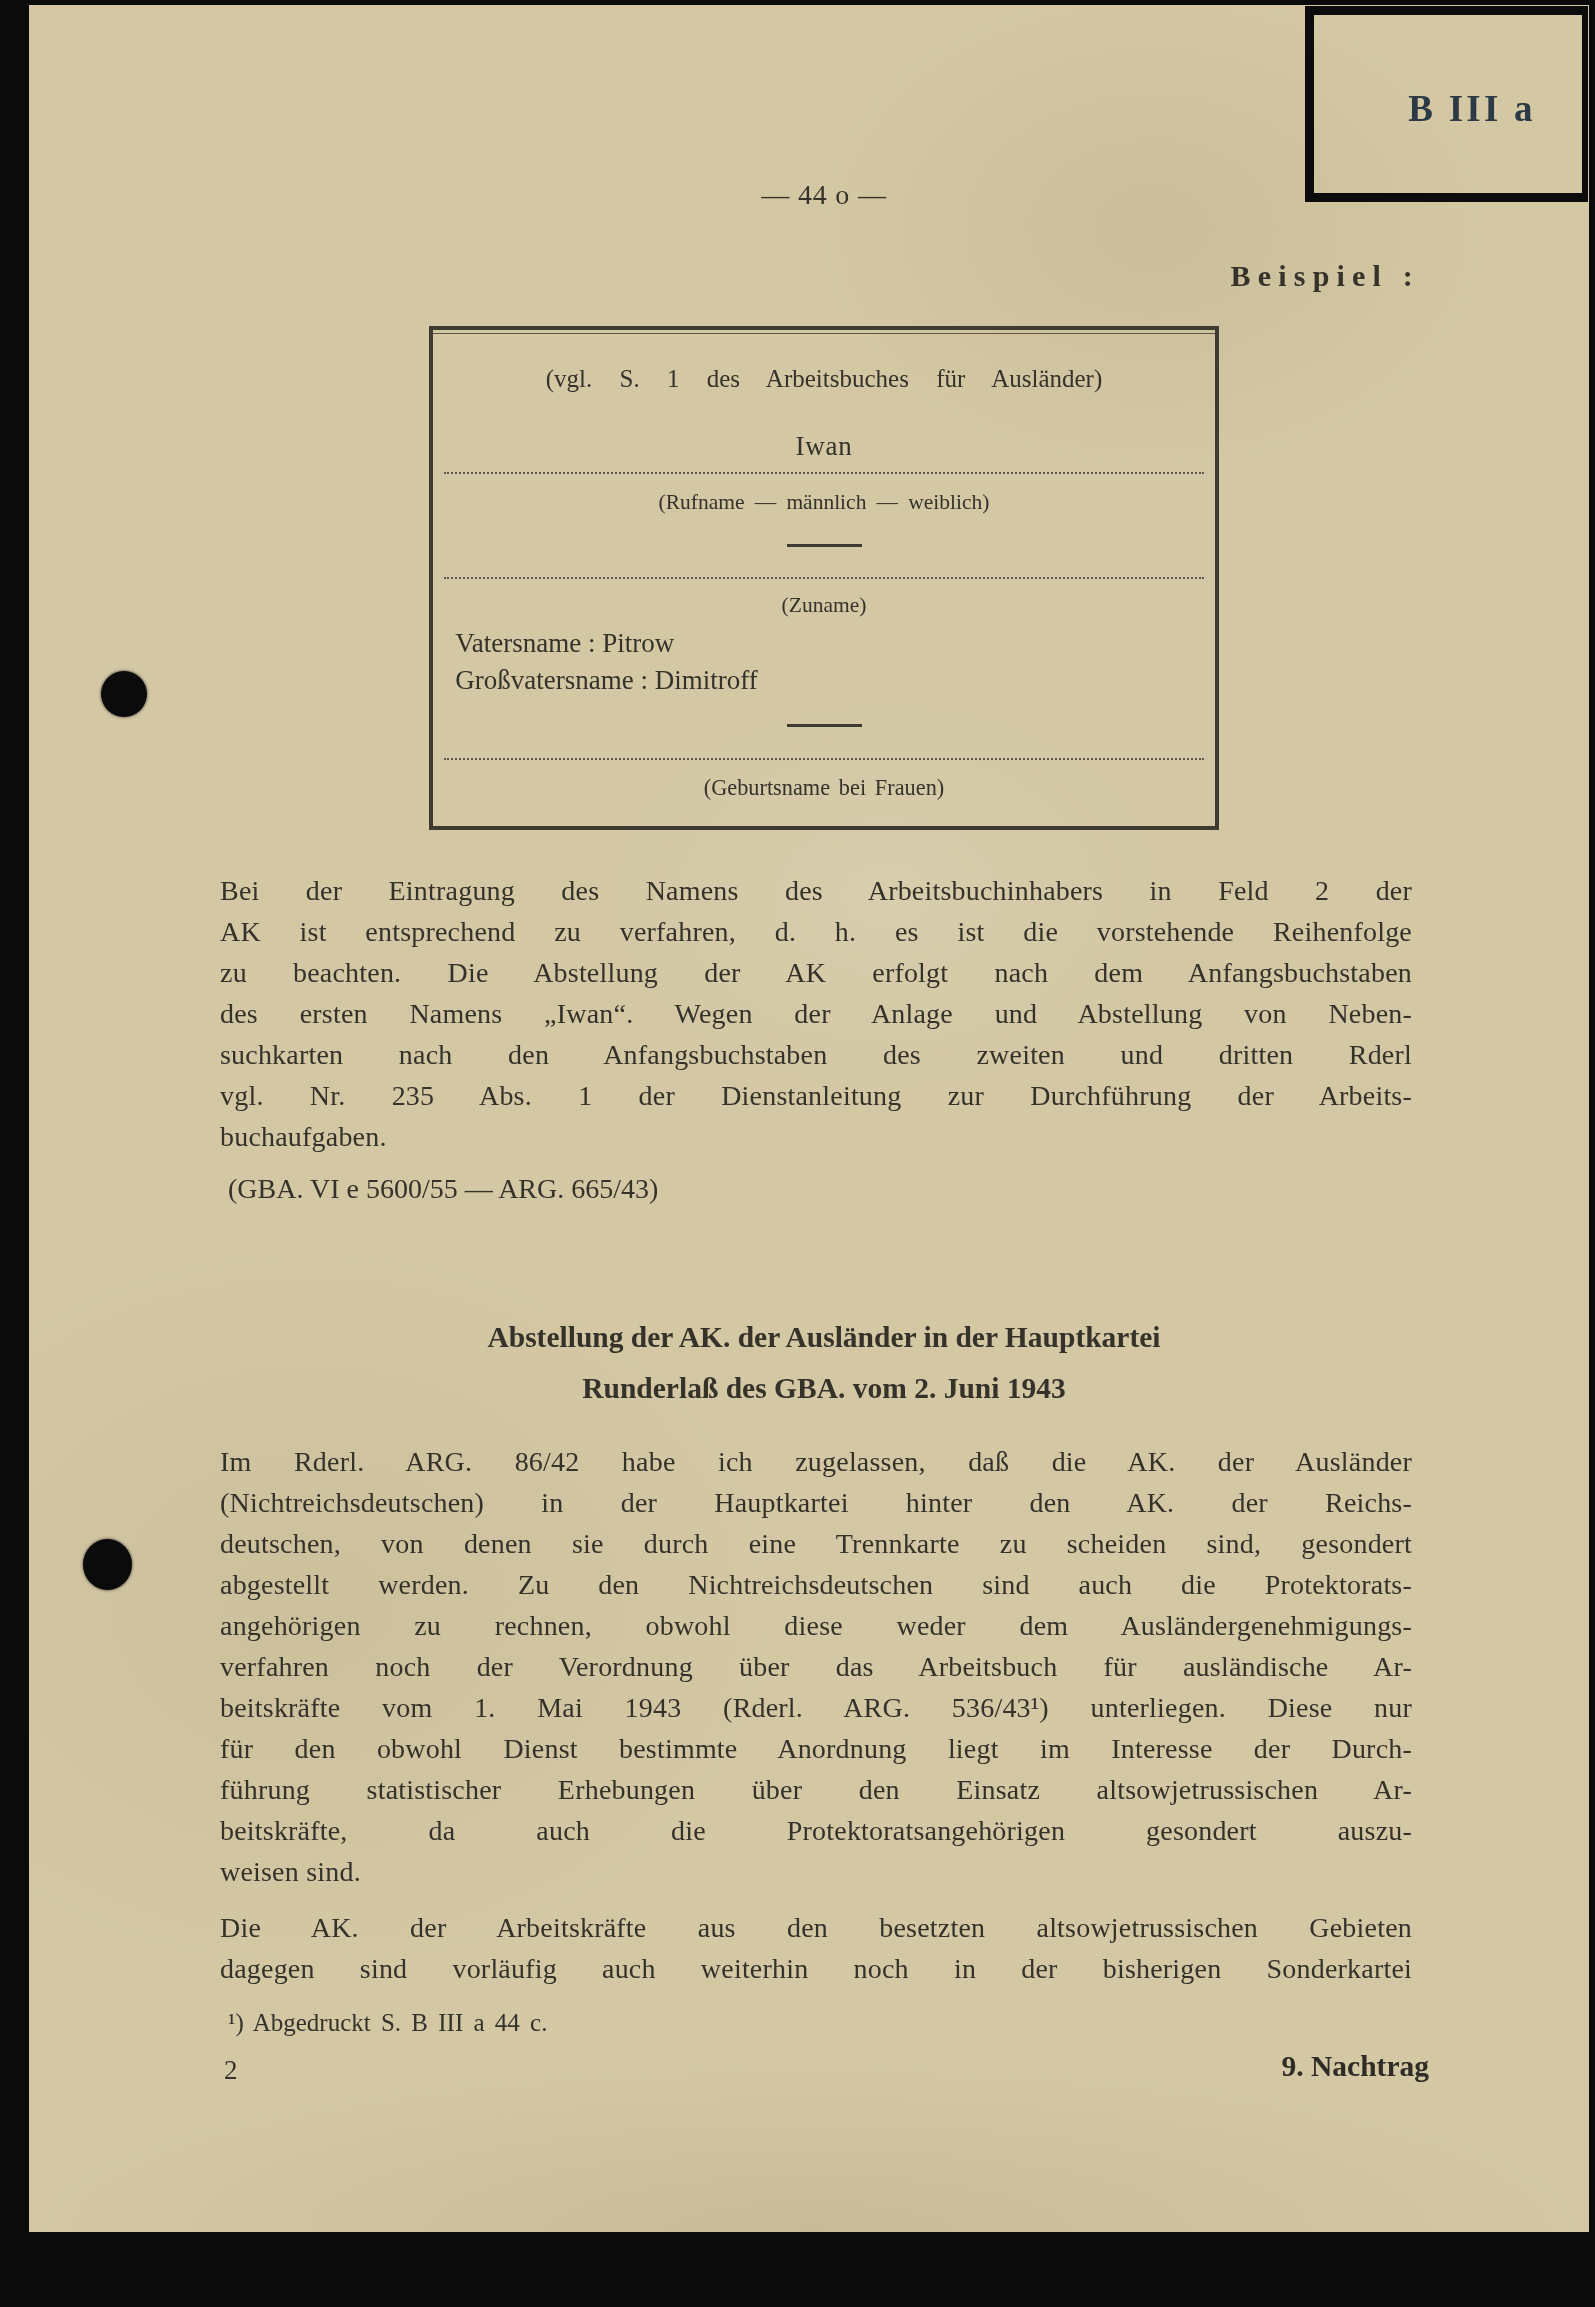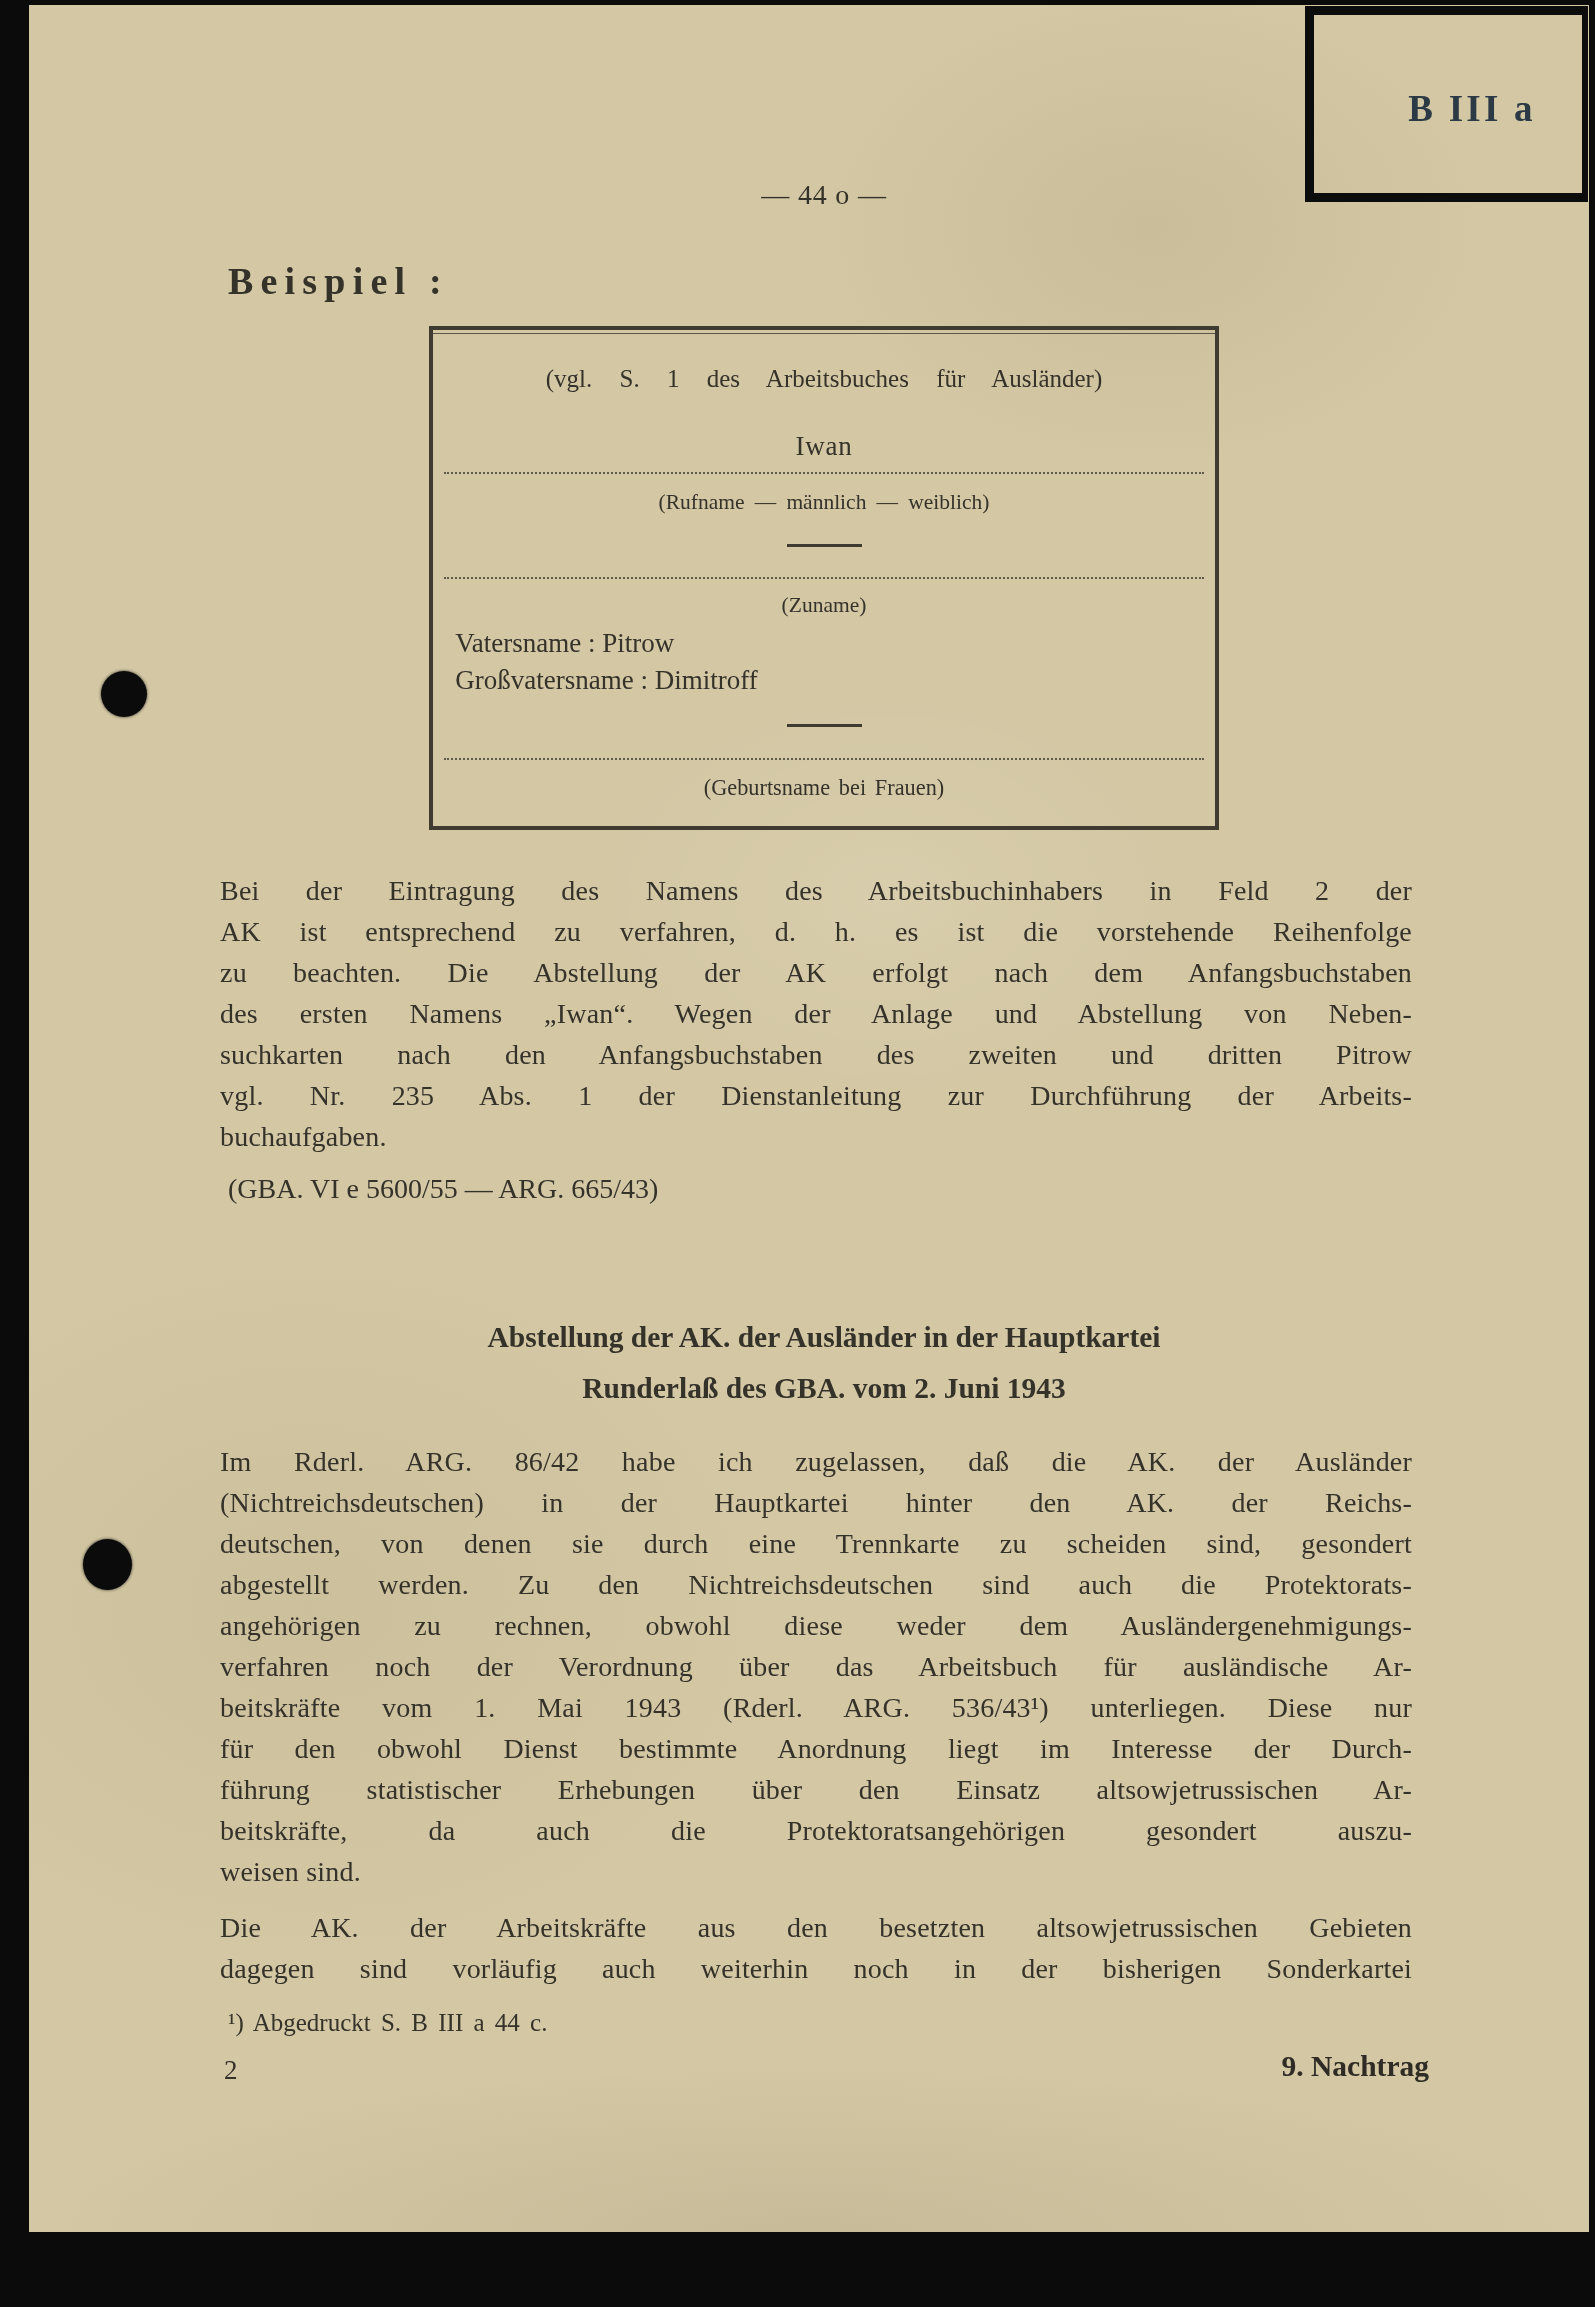--- a/index.html
+++ b/index.html
@@ -27,21 +27,21 @@
   }
   .corner-tab .tab-label{
     font-size:37px;font-weight:bold;letter-spacing:3.2px;color:var(--tab_ink,#2c3a45);
   }
   
   .hole{position:absolute;background:#0b0b0b;border-radius:50%;box-shadow:0 0 2.4px 0.8px rgba(0,0,0,0.45);}
   .hole1{left:72px;top:666px;width:46px;height:46px;}
   .hole2{left:54px;top:1534px;width:49px;height:51px;}
   
   .pagenum{position:absolute;left:199px;top:174px;width:1192px;text-align:center;font-size:28px;letter-spacing:0.8px;}
-  .example-heading{position:absolute;left:199px;top:254px;width:1192px;text-align:left;font-size:38px;font-weight:bold;letter-spacing:7.2px;}
+  .example-heading{position:absolute;left:199px;top:254px;width:1192px;text-align:right;font-size:30px;font-weight:bold;letter-spacing:7.2px;}
   
   .example-box{position:absolute;left:400px;top:321px;width:790px;height:504px;border:4px solid #403b31;box-sizing:border-box;}
   .example-box::after{content:"";position:absolute;left:0;right:0;top:3.2px;border-top:1.6px solid rgba(64,59,49,0.8);}
   .bx{position:absolute;left:0;right:0;}
   .bx-ref{top:35px;text-align:center;font-size:25px;word-spacing:21px;}
   .bx-name{top:101px;text-align:center;font-size:27px;letter-spacing:0.8px;}
   .dotrule{position:absolute;left:11.2px;right:11.2px;height:0;border-top:2.4px dotted #5f594b;}
   .bx-dot1{top:142px;}
   .bx-cap-ruf{top:160px;text-align:center;font-size:21.5px;word-spacing:4.8px;}
   .shortrule{position:absolute;left:354px;width:75px;height:0;border-top:3.2px solid #403b31;}
@@ -95,21 +95,21 @@
       <div class="shortrule bx-short2"></div>
       <div class="dotrule bx-dot3"></div>
       <div class="bx bx-cap-geb">(Geburtsname bei Frauen)</div>
     </div>
 
     <div class="para p1 endleft">
         <div class="tline">Bei der Eintragung des Namens des Arbeitsbuchinhabers in Feld 2 der</div>
         <div class="tline">AK ist entsprechend zu verfahren, d. h. es ist die vorstehende Reihenfolge</div>
         <div class="tline">zu beachten. Die Abstellung der AK erfolgt nach dem Anfangsbuchstaben</div>
         <div class="tline">des ersten Namens „Iwan“. Wegen der Anlage und Abstellung von Neben-</div>
-        <div class="tline">suchkarten nach den Anfangsbuchstaben des zweiten und dritten Pitrow</div>
+        <div class="tline">suchkarten nach den Anfangsbuchstaben des zweiten und dritten Rderl</div>
         <div class="tline">vgl. Nr. 235 Abs. 1 der Dienstanleitung zur Durchführung der Arbeits-</div>
         <div class="tline">buchaufgaben.</div>
       </div>
 
     <div class="refline">(GBA. VI e 5600/55 — ARG. 665/43)</div>
 
     <div class="section-heading">
       <div>Abstellung der AK. der Ausländer in der Hauptkartei</div>
       <div>Runderlaß des GBA. vom 2. Juni 1943</div>
     </div>

